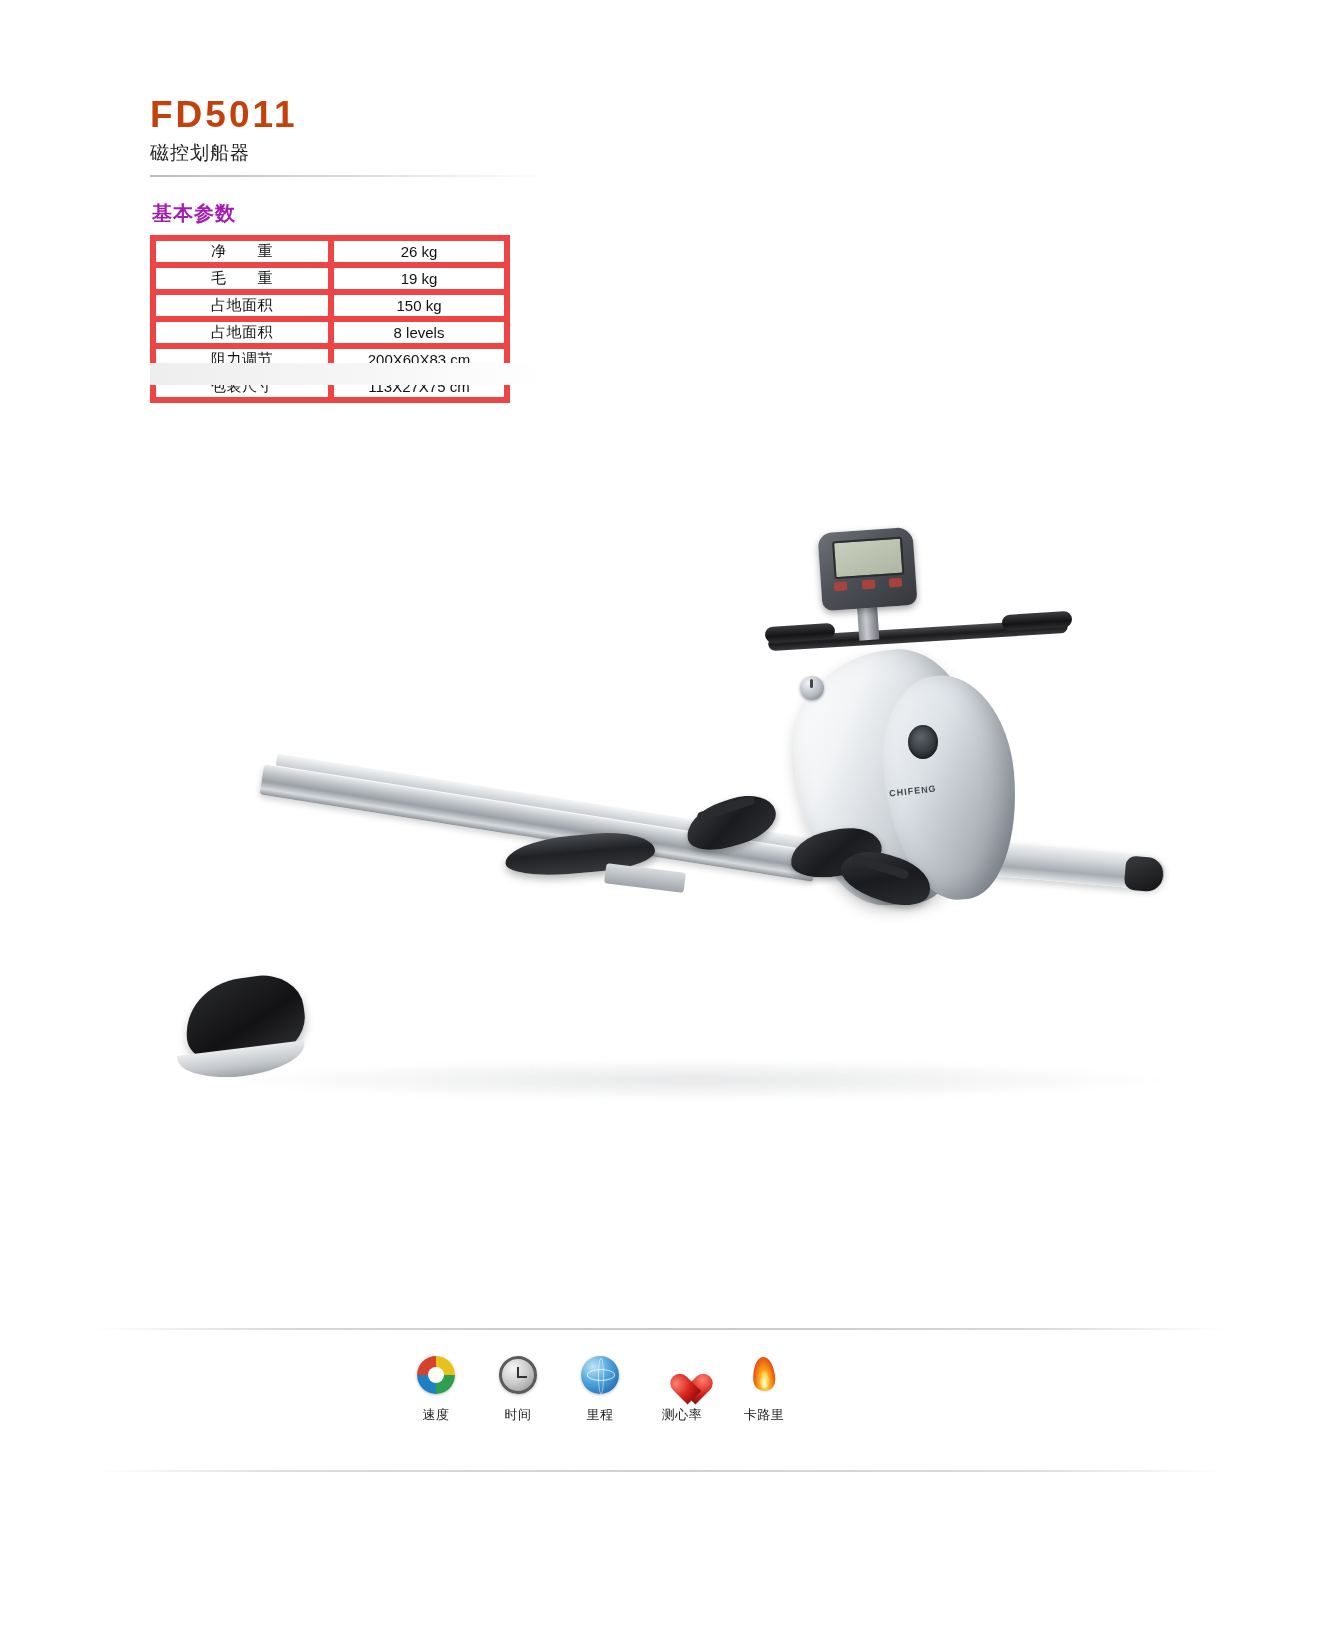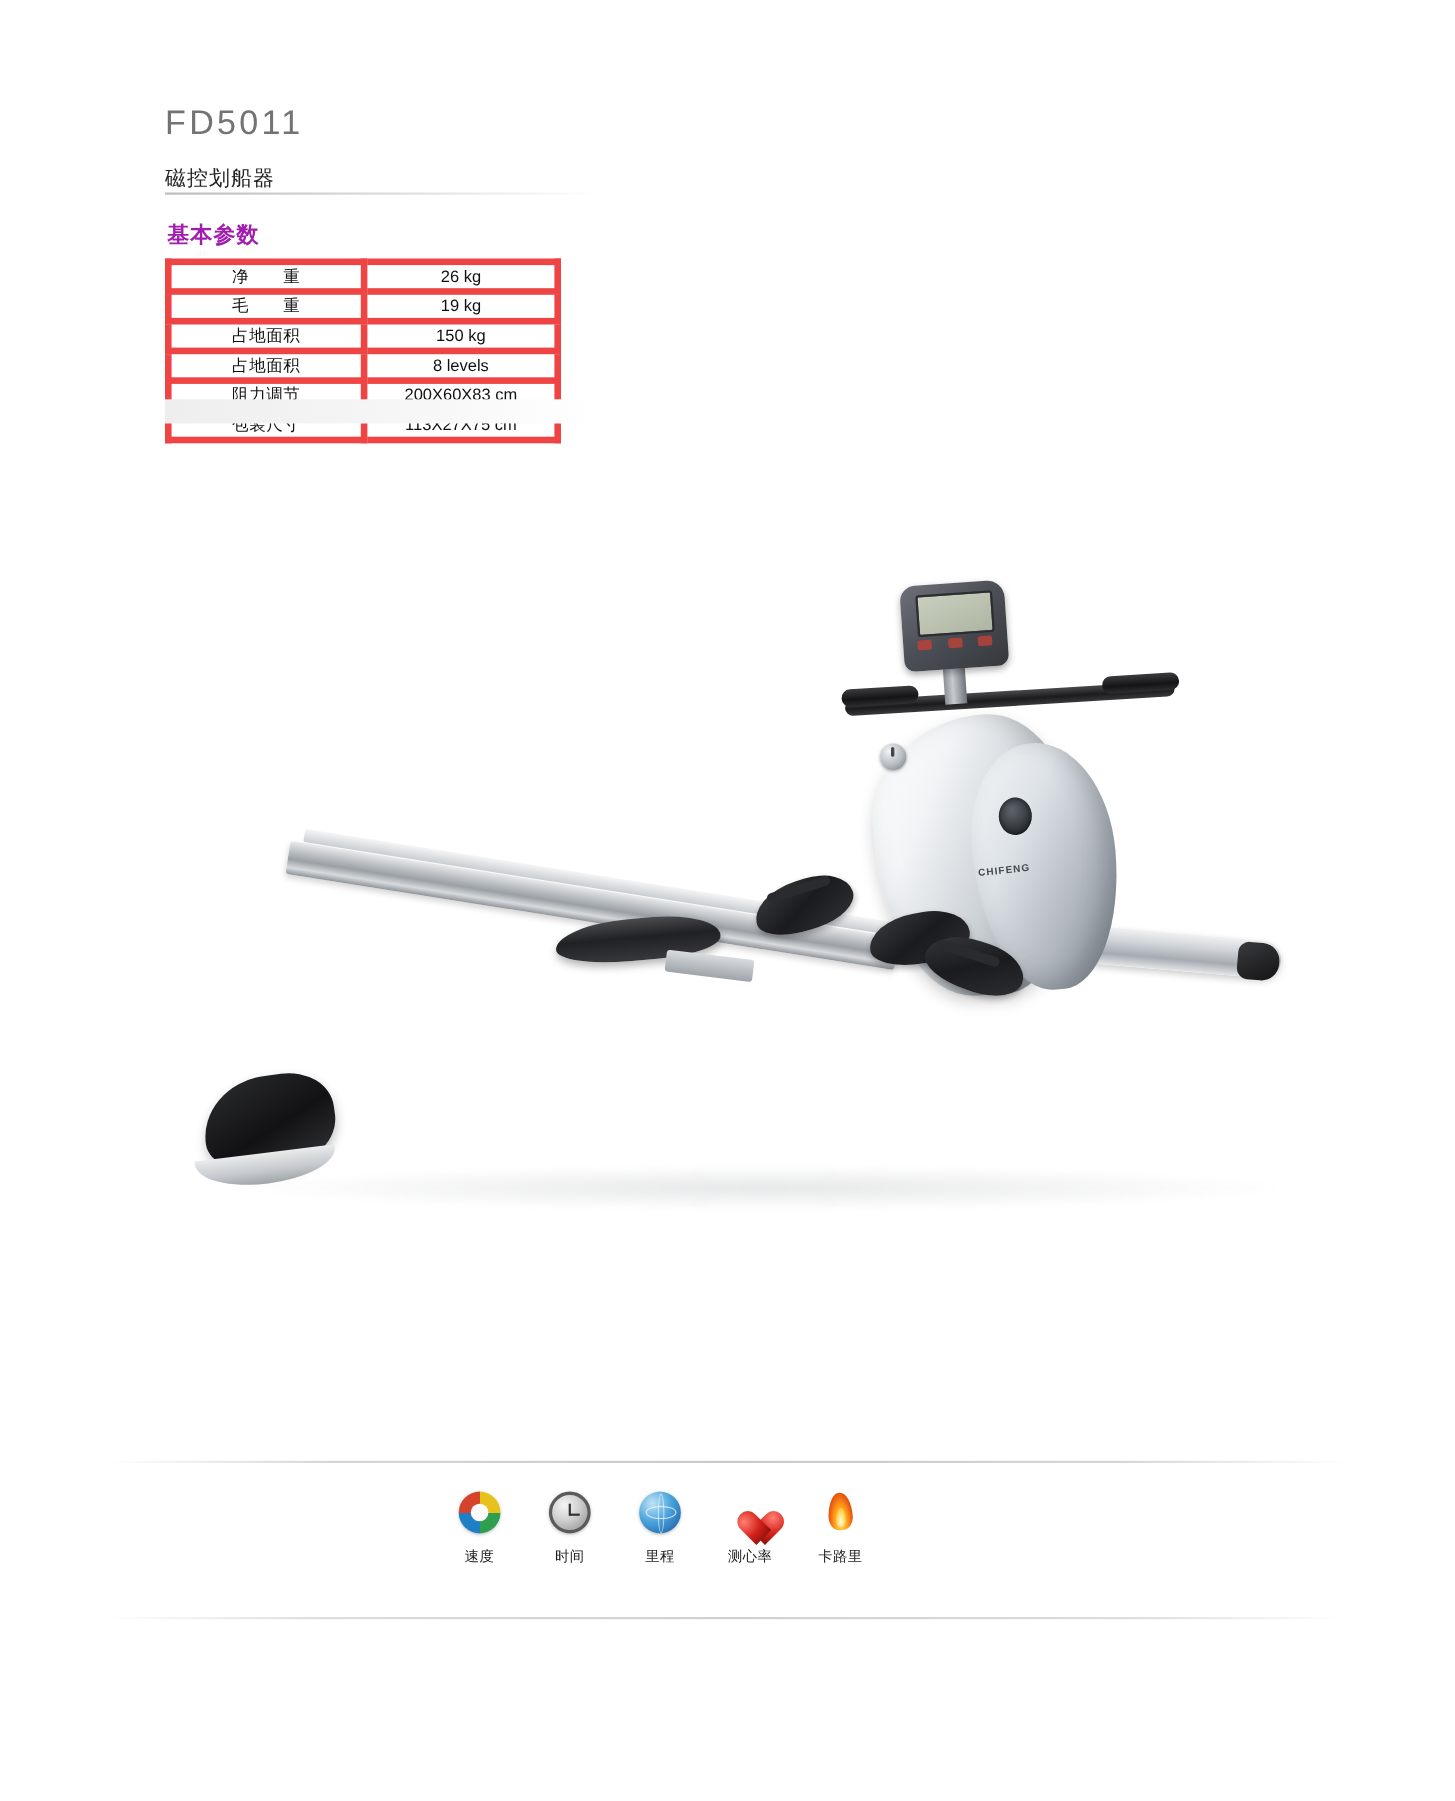--- a/index.html
+++ b/index.html
@@ -17,31 +17,31 @@
   }
 
   
   .header {
     position: absolute;
     left: 150px;
     top: 95px;
     width: 420px;
   }
   .model-code {
-    font-size: 31px;
-    font-weight: normal;
-    color: #737373;
+    font-size: 37px;
+    font-weight: bold;
+    color: #c2410c;
     letter-spacing: 3px;
     line-height: 1.1;
     margin: 0;
   }
   .model-name {
     font-size: 19px;
     color: #222;
-    margin: 20px 0 0 0;
+    margin: 4px 0 0 0;
     letter-spacing: 1px;
   }
   .header-rule {
     position: absolute;
     left: 150px;
     top: 175px;
     width: 395px;
     height: 2px;
     background: linear-gradient(to right, #bcbcbc 0%, #dedede 55%, #ffffff 100%);
   }

